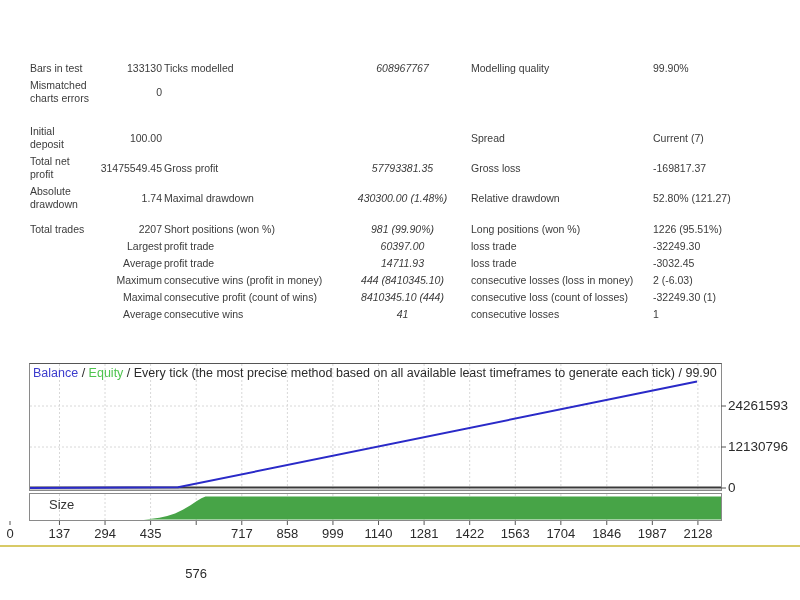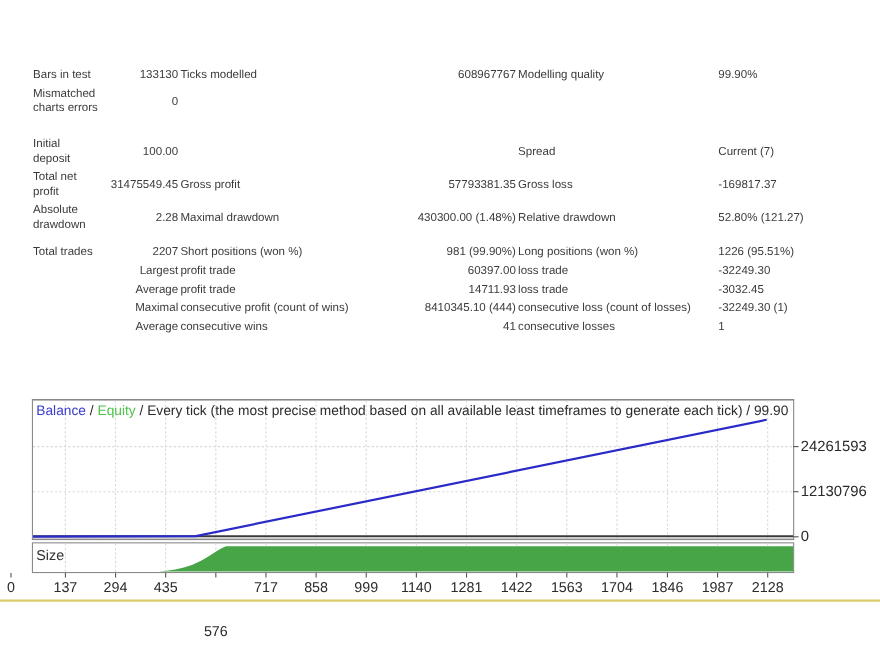--- a/index.html
+++ b/index.html
@@ -5,34 +5,34 @@
   html,body{margin:0;padding:0;background:#fff;}
   .screen{position:relative;width:800px;height:600px;background:#ffffff;overflow:hidden;
           font-family:"Liberation Sans",sans-serif;color:#3b3b3b;}
   
   table.stats{position:absolute;left:30px;top:60px;width:742px;border-collapse:collapse;
               font-size:10.5px;line-height:13px;color:#3b3b3b;table-layout:fixed;}
   table.stats td{padding:2px 2px 2px 0;vertical-align:middle;overflow:hidden;}
   td.c0{width:64px;white-space:pre-line;}
   td.c1{width:66px;text-align:right;padding-right:2px;}
   td.c2{width:170px;padding-left:6px;}
-  td.c3{width:133px;text-align:right;padding-right:2px;}
+  td.c3{width:133px;text-align:center;padding-right:2px;font-style:italic;}
   td.c4{width:180px;padding-left:8px;}
   td.c5{width:129px;}
   tr.spacer-lg td{height:16px;padding:0;}
   tr.spacer-sm td{height:8px;padding:0;}
   
   .main-chart-box{position:absolute;left:29px;top:363px;width:693px;height:128px;
                   border:1px solid #8a8a8a;border-top-color:#555555;box-sizing:border-box;background:#fff;}
   .size-box{position:absolute;left:29px;top:493px;width:693px;height:28px;
             border:1px solid #8a8a8a;box-sizing:border-box;background:#fff;}
   svg.chart-overlay{position:absolute;left:0;top:0;pointer-events:none;}
   .chart-header{position:absolute;left:33px;top:366px;width:686px;height:16px;overflow:hidden;
                 white-space:nowrap;font-size:12.5px;color:#2b2b2b;}
-  .size-label{position:absolute;left:33px;top:497px;font-size:13px;color:#333333;}
+  .size-label{position:absolute;left:49px;top:497px;font-size:13px;color:#333333;}
   .y-axis-label{position:absolute;font-size:13.5px;color:#2b2b2b;white-space:nowrap;}
   .x-axis-label{position:absolute;top:526px;font-size:13px;color:#2b2b2b;transform:translateX(-50%);white-space:nowrap;}
   .bottom-rule{position:absolute;left:0;top:545px;width:800px;height:2px;background:#d8ca66;}
 </style>
 </head>
 <body>
 
 <div class="screen">
 
   <table class="stats">
@@ -71,21 +71,21 @@
 profit</td>
           <td class="c1">31475549.45</td>
           <td class="c2">Gross profit</td>
           <td class="c3">57793381.35</td>
           <td class="c4">Gross loss</td>
           <td class="c5">-169817.37</td>
         </tr>
         <tr>
           <td class="c0">Absolute
 drawdown</td>
-          <td class="c1">2.28</td>
+          <td class="c1">1.74</td>
           <td class="c2">Maximal drawdown</td>
           <td class="c3">430300.00 (1.48%)</td>
           <td class="c4">Relative drawdown</td>
           <td class="c5">52.80% (121.27)</td>
         </tr>
         <tr class="spacer-sm">
           <td colspan="6"></td>
         </tr>
         <tr>
           <td class="c0">Total trades</td>
@@ -103,20 +103,28 @@
           <td class="c4">loss trade</td>
           <td class="c5">-32249.30</td>
         </tr>
         <tr>
           <td class="c0"></td>
           <td class="c1">Average</td>
           <td class="c2">profit trade</td>
           <td class="c3">14711.93</td>
           <td class="c4">loss trade</td>
           <td class="c5">-3032.45</td>
+        </tr>
+        <tr>
+          <td class="c0"></td>
+          <td class="c1">Maximum</td>
+          <td class="c2">consecutive wins (profit in money)</td>
+          <td class="c3">444 (8410345.10)</td>
+          <td class="c4">consecutive losses (loss in money)</td>
+          <td class="c5">2 (-6.03)</td>
         </tr>
         <tr>
           <td class="c0"></td>
           <td class="c1">Maximal</td>
           <td class="c2">consecutive profit (count of wins)</td>
           <td class="c3">8410345.10 (444)</td>
           <td class="c4">consecutive loss (count of losses)</td>
           <td class="c5">-32249.30 (1)</td>
         </tr>
         <tr>

